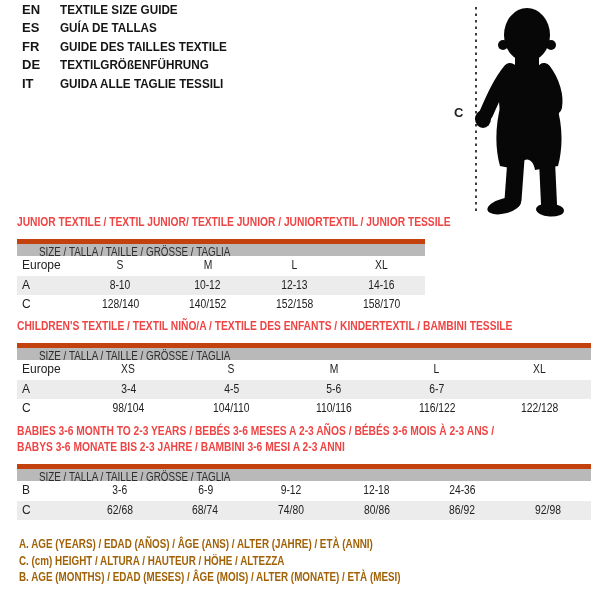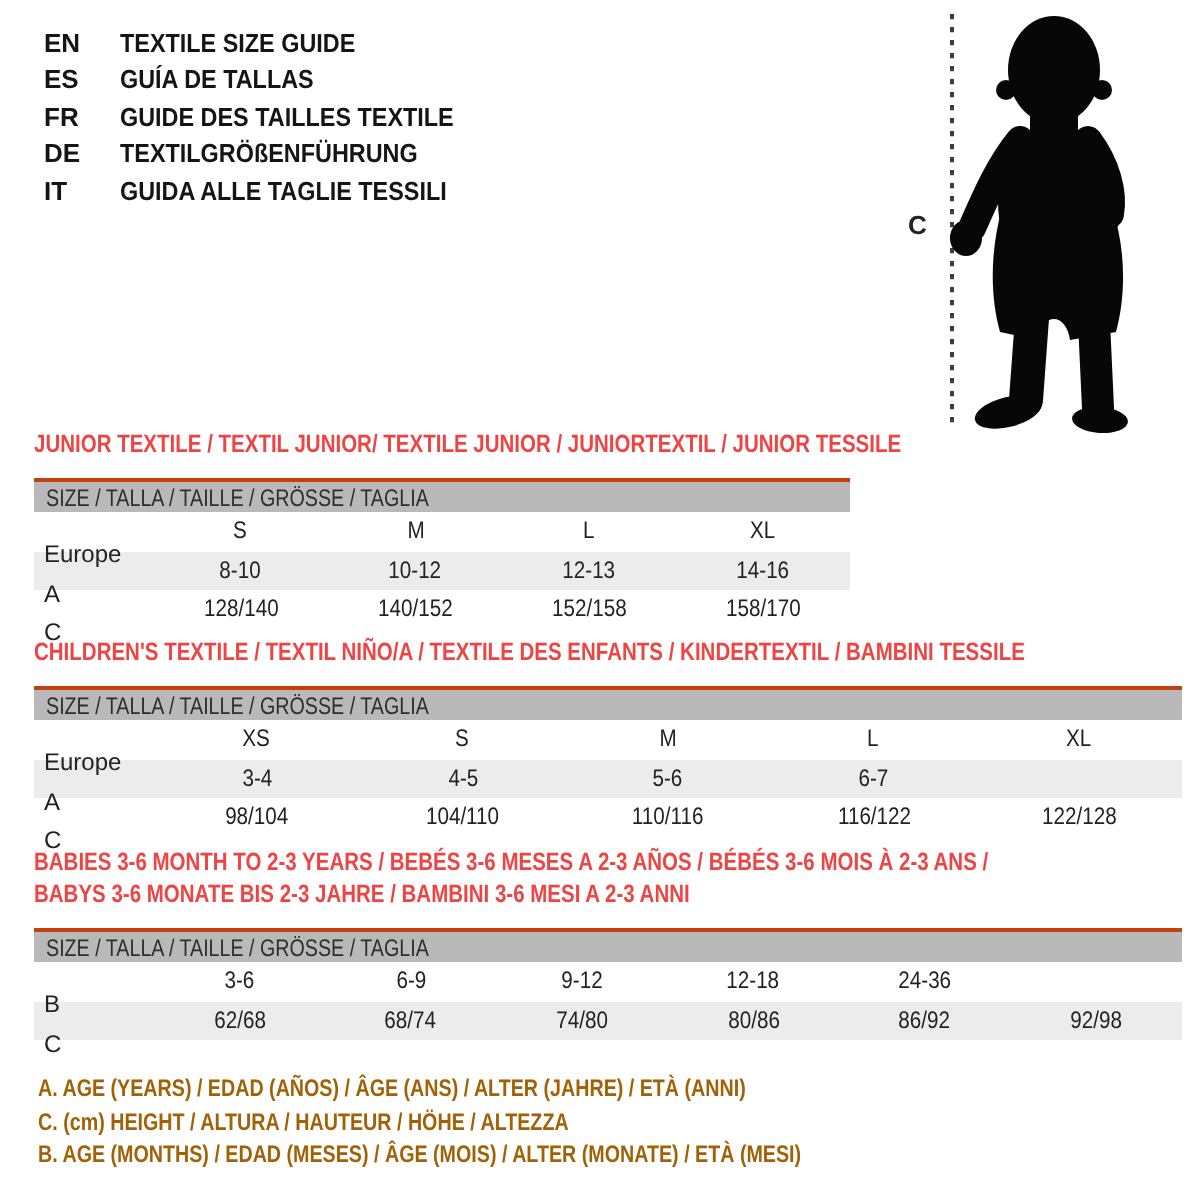--- a/index.html
+++ b/index.html
@@ -5,44 +5,44 @@
   html,body{margin:0;padding:0;}
   body{
     width:600px;height:600px;position:relative;overflow:hidden;
     background:#ffffff;color:#111111;
     font-family:"Liberation Sans", sans-serif;
   }
   .cond{display:inline-block;transform:scaleX(0.82);transform-origin:0 50%;white-space:nowrap;}
   .ccond{display:inline-block;transform:scaleX(0.86);transform-origin:50% 50%;white-space:nowrap;}
 
   
-  .lang-block{position:absolute;left:22px;top:12px;}
+  .lang-block{position:absolute;left:22px;top:0;}
   .lang-row{display:flex;height:18.5px;align-items:center;font-weight:bold;font-size:13px;color:#151515;}
   .lang-code{width:38px;flex:0 0 38px;}
   .lang-label{flex:1;}
 
   
   .figure{position:absolute;left:452px;top:4px;width:140px;height:214px;}
   .figure svg{position:absolute;left:0;top:0;}
   .measure-label{position:absolute;left:2px;top:101px;font-weight:bold;font-size:13px;color:#222;}
 
   
   .size-table{position:absolute;left:17px;}
   #size-table-0{top:214px;width:408px;}
   #size-table-1{top:318px;width:574px;}
   #size-table-2{top:423px;width:574px;}
   .tbl-title{height:16px;line-height:16px;font-weight:bold;font-size:12.5px;color:#ef4444;}
   .size-bar{
     margin-top:9px;height:17px;line-height:17px;
-    background:#b9b9b9;border-top:2px solid #c2410c;
-    padding-left:6px;font-size:12px;color:#2d2d2d;box-sizing:border-box;
+    background:#b9b9b9;border-top:5px solid #c2410c;
+    padding-left:22px;font-size:12px;color:#2d2d2d;box-sizing:border-box;
   }
   .trow{display:grid;height:19.5px;line-height:19.5px;font-size:12px;color:#222;}
   .trow.shade{background:#ececec;}
-  .tlabel{padding-left:5px;text-align:left;margin-top:12px;}
+  .tlabel{padding-left:5px;text-align:left;}
   .tcell{text-align:center;}
 
   
   .footnotes{position:absolute;left:19px;top:536px;}
   .footnote{height:16.5px;line-height:16.5px;font-weight:bold;font-size:12px;color:#a16207;}
 </style>
 </head>
 <body>
 
 <div class="lang-block">

